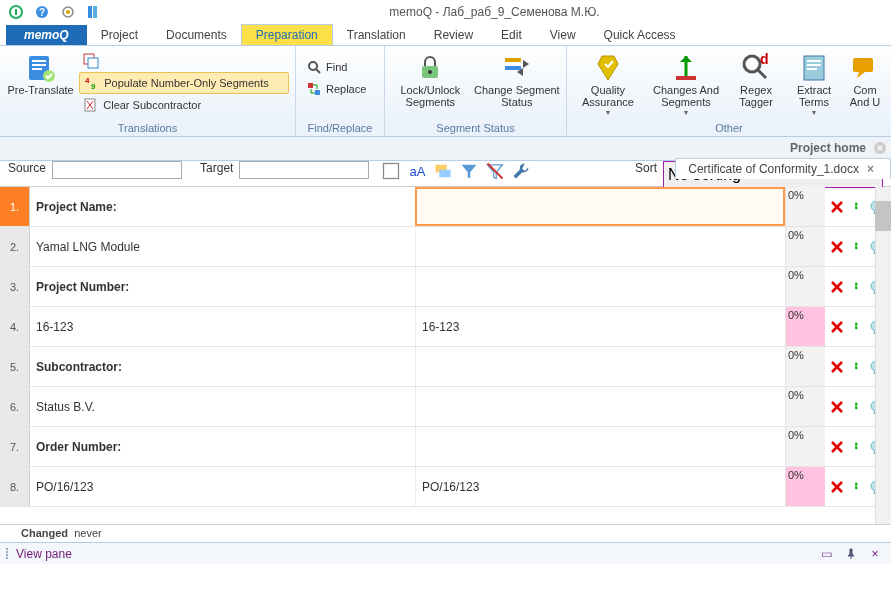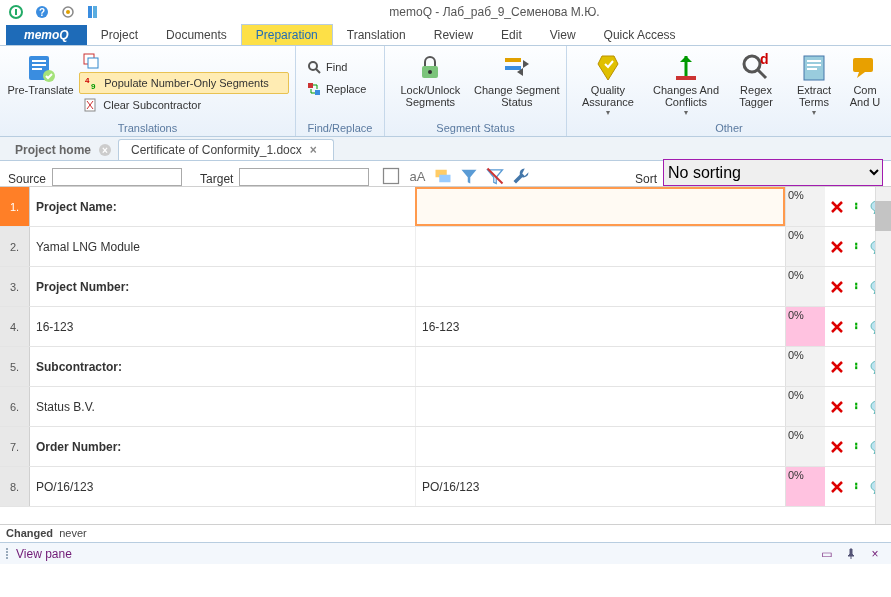--- a/index.html
+++ b/index.html
@@ -22,29 +22,29 @@
   .rgroup { border-right:1px solid #c6d8ea; display:flex; flex-direction:column; justify-content:space-between; padding:2px 6px 0 6px; }
   .rgroup .content { display:flex; align-items:flex-start; gap:4px; flex:1; }
   .rgroup .label { text-align:center; font-size:11px; color:#5a7aa0; padding:2px 0; }
   .bigbtn { display:flex; flex-direction:column; align-items:center; width:70px; text-align:center; font-size:11px; color:#333; cursor:pointer; padding-top:4px; }
   .bigbtn svg, .bigbtn .ic { width:32px; height:32px; }
   .smallbtn { display:flex; align-items:center; gap:4px; font-size:11px; color:#333; padding:2px 4px; cursor:pointer; height:22px; }
   .smallbtn.highlight { background:#ffecb3; border:1px solid #e8c252; border-radius:2px; }
   .smallcol { display:flex; flex-direction:column; gap:0px; padding-top:2px; }
 
   
-  .doctabs { height:24px; background:#eef3f8; display:flex; align-items:flex-end; border-bottom:1px solid #b8cde0; }
+  .doctabs { height:24px; background:#eef3f8; display:flex; align-items:flex-end; border-bottom:1px solid #b8cde0;flex-direction:column; }
   .doctab { padding:3px 16px 3px 12px; font-size:12px; color:#444; border:1px solid #b8cde0; background:#fff; border-bottom:none; margin-left:2px; border-radius:3px 3px 0 0; position:relative; display:flex; align-items:center; gap:8px;}
   .doctab.home { font-weight:bold; color:#666; background:#eef3f8; border-color:transparent; padding-right:4px;}
   .doctab .close { color:#888; font-weight:bold; cursor:pointer; }
   .doctab.active { background:#fff; }
   .closec { width:12px;height:12px;border-radius:50%;background:#ccc;display:inline-flex;align-items:center;justify-content:center;color:#fff;font-size:10px; }
 
   
-  .filterbar { height:26px; display:flex; align-items:flex-end; gap:6px; padding:0 8px; border-bottom:1px solid #d0d0d0; background:#fff; }
+  .filterbar { height:26px; display:flex; align-items:flex-start; gap:6px; padding:0 8px; border-bottom:1px solid #d0d0d0; background:#fff; }
   .filterbar label { font-size:12px; color:#333; }
   .filterbar input[type=text] { border:1px solid #aaa; height:18px; width:130px; font-size:12px; padding:0 2px; }
   .filterbar .spacer { flex:0 0 6px; }
   .filterbar .icons { display:flex; gap:6px; align-items:center; margin-left:6px; }
   .filterbar select { border:1px solid #a21caf; height:27px; font-size:16px; width:220px; }
   .iconbtn { width:20px; height:20px; display:inline-flex; align-items:center; justify-content:center; cursor:pointer; }
 
   
   .grid { height:337px; overflow:hidden; position:relative; }
   .row { display:flex; border-bottom:1px solid #e4e4e4; height:40px; }
@@ -56,21 +56,21 @@
   .row .pct { width:40px; font-size:11px; color:#333; background:#f2f2f2; display:flex; align-items:flex-start; padding:2px; border-left:1px solid #e0e0e0; }
   .row .pct.pink { background:#ffc2e0; }
   .row .st { width:24px; display:flex; align-items:center; justify-content:center; }
   .row .st2 { width:38px; display:flex; align-items:center; justify-content:space-around; }
   .row .st svg { width:14px;height:14px; }
   .bold { font-weight:bold; }
   .scrolltrack { position:absolute; right:0; top:0; width:16px; height:100%; background:#f1f1f1; border-left:1px solid #ddd; }
   .scrollthumb { position:absolute; right:0; top:14px; width:16px; height:30px; background:#c4c4c4; }
 
   
-  .statusrow { height:18px; font-size:11px; color:#444; padding:2px 6px; border-top:1px solid #d0d0d0; background:#fff;}
+  .statusrow { height:18px; font-size:11px; color:#444; padding:2px 21px; border-top:1px solid #d0d0d0; background:#fff;}
   .viewpane { height:22px; border-top:1px solid #b8cde0; background:#f3f7fc; display:flex; align-items:center; padding:0 6px; font-size:12px; color:#701a75; }
   .viewpane .right { margin-left:auto; display:flex; gap:4px; }
   .dotgrip { width:4px; display:flex; flex-direction:column; gap:1px; margin-right:6px;}
   .dotgrip span{width:2px;height:2px;background:#9ab;}
 </style>
 </head>
 <body>
 
 <div class="titlebar">
   <div class="qat">
@@ -215,21 +215,21 @@
 Assurance</span>
           <span style="font-size:8px;color:#666">▾</span>
         </div>
       <div class="bigbtn" style="width:78px">
           <svg viewBox="0 0 32 32">
             <path d="M16 4v20" stroke="#090" stroke-width="3"></path>
             <path d="M10 10l6-6 6 6" fill="#090"></path>
             <rect x="6" y="24" width="20" height="4" fill="#c33"></rect>
           </svg>
           <span style="white-space:pre-line">Changes And
-Conflicts</span>
+Segments</span>
           <span style="font-size:8px;color:#666">▾</span>
         </div>
       <div class="bigbtn" style="width:54px">
           <svg viewBox="0 0 32 32">
             <circle cx="12" cy="12" r="8" fill="none" stroke="#555" stroke-width="3"></circle>
             <path d="M18 18l8 8" stroke="#555" stroke-width="3"></path>
             <text x="20" y="12" font-size="14" fill="#c00" font-weight="bold">d</text>
           </svg>
           <span style="white-space:pre-line">Regex
 Tagger</span>
@@ -274,21 +274,21 @@
   <input type="text" style="">
   <div class="spacer"></div>
   <label>Target</label>
   <input type="text" style="">
   <div class="icons">
     <span class="iconbtn">
         <svg viewBox="0 0 16 16">
           <rect x="2" y="2" width="12" height="12" fill="none" stroke="#888"></rect>
         </svg>
       </span>
-    <span class="iconbtn" style="font-size:13px;color:#737373">aA</span>
+    <span class="iconbtn" style="font-size:13px;color:#1d4ed8">aA</span>
     <span class="iconbtn">
         <svg viewBox="0 0 16 16">
           <rect x="2" y="3" width="9" height="6" fill="#fc6"></rect>
           <rect x="5" y="7" width="9" height="6" fill="#9cf"></rect>
         </svg>
       </span>
     <span class="iconbtn">
         <svg viewBox="0 0 16 16">
           <path d="M2 3h12l-5 6v5l-2-1v-4z" fill="#5a9bd5"></path>
         </svg>

